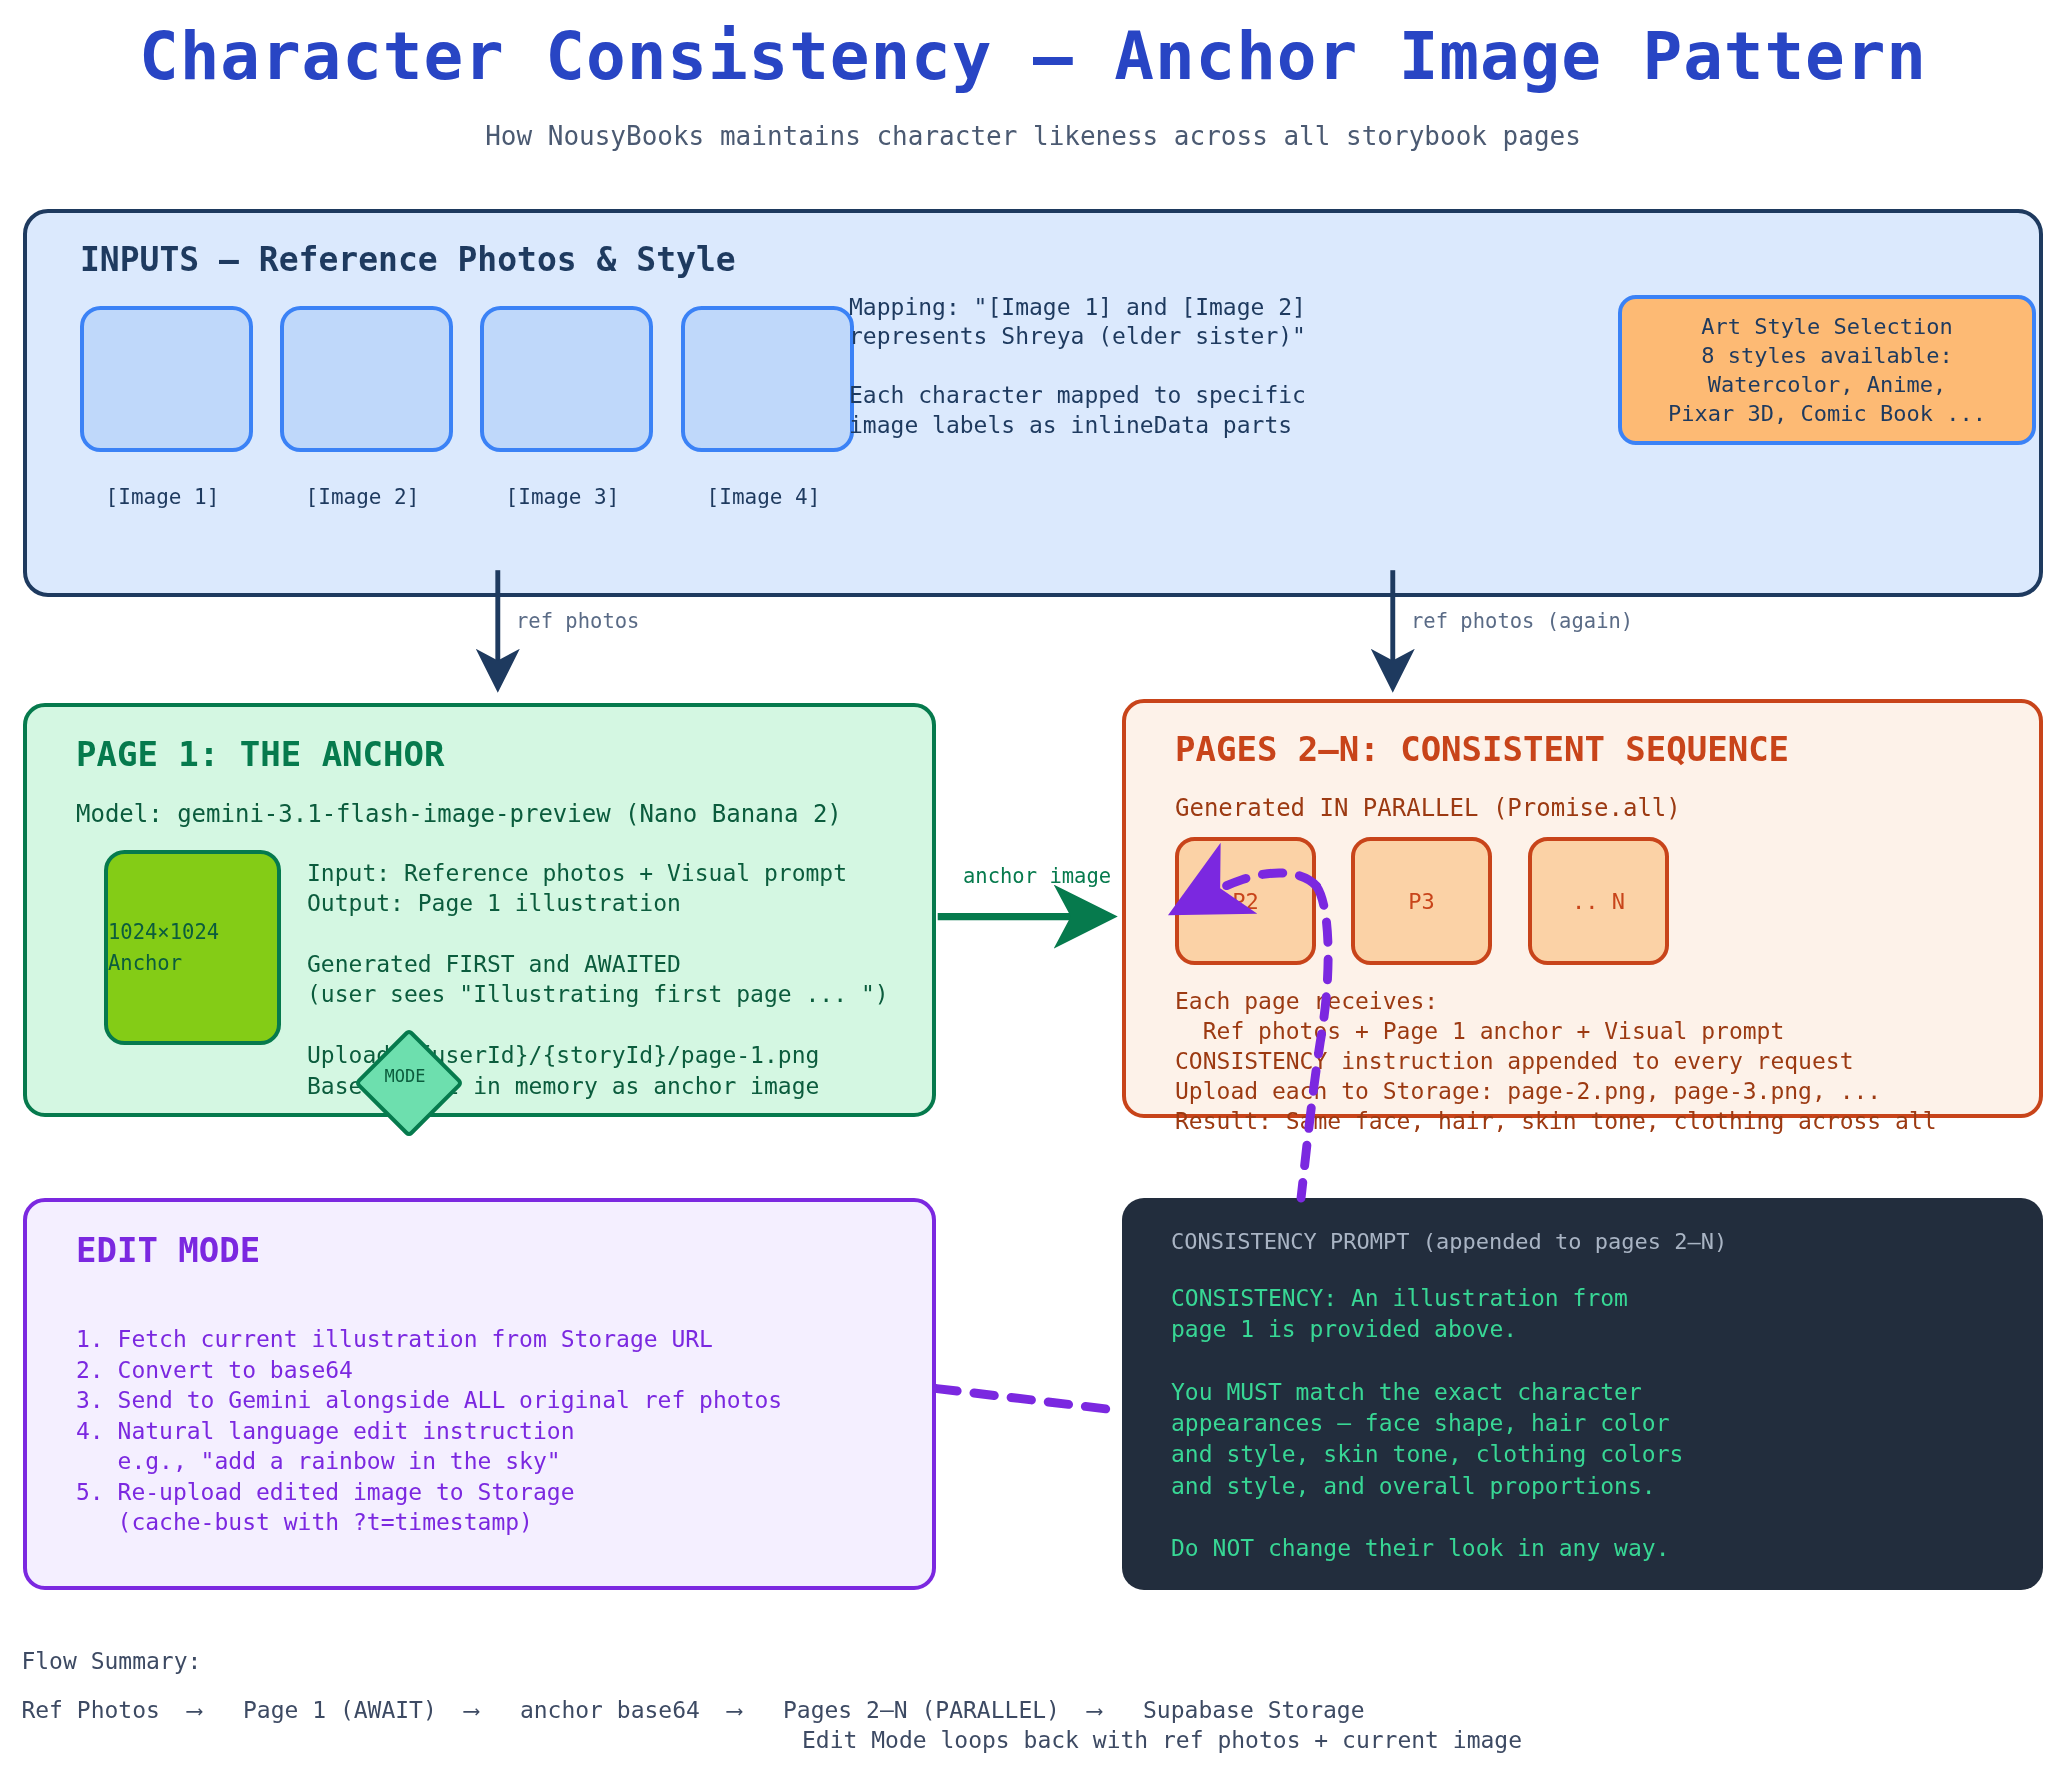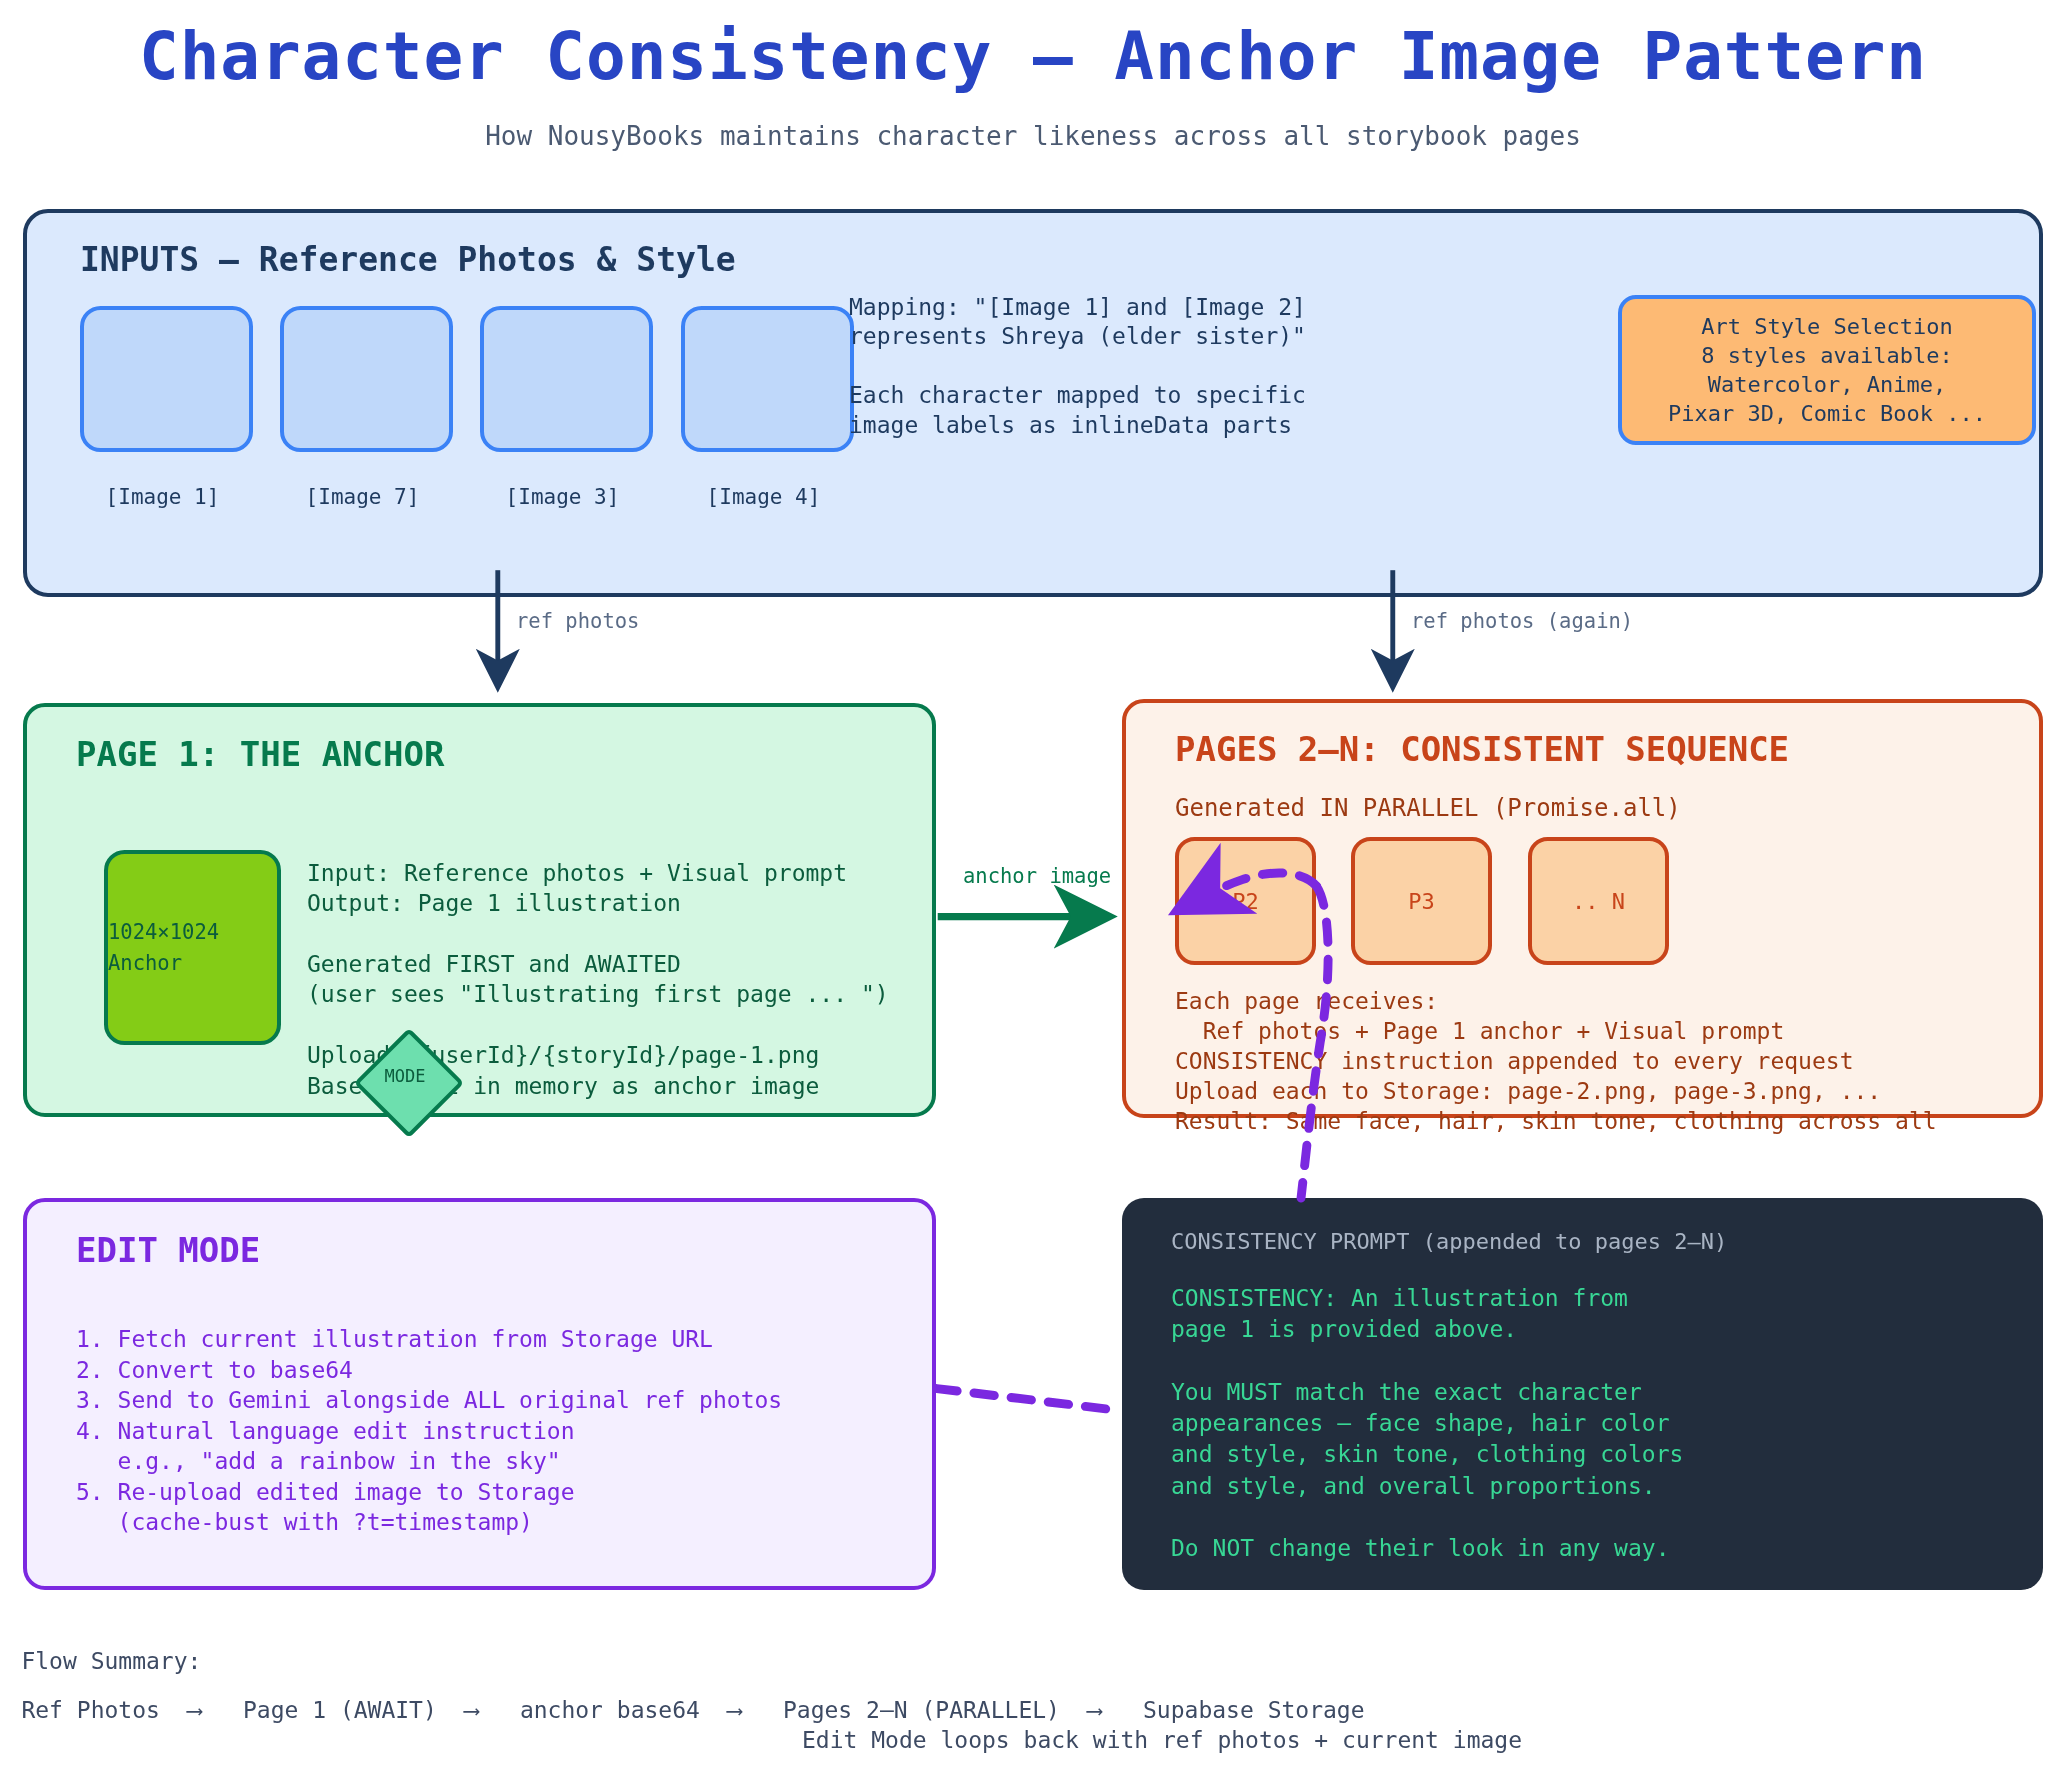--- a/index.html
+++ b/index.html
@@ -121,40 +121,41 @@
 
 <div class="abs card" id="inputs">
   <div class="abs nosel card-title" id="inputs-title">INPUTS — Reference Photos &amp; Style</div>
 
   <div class="photo-slot" style="left:53px;"></div>
   <div class="photo-slot" style="left:253px;"></div>
   <div class="photo-slot" style="left:453px;"></div>
   <div class="photo-slot" style="left:654px;"></div>
 
   <div class="photo-label nosel" style="left:53px;">[Image 1]</div>
-  <div class="photo-label nosel" style="left:253px;">[Image 7]</div>
+  <div class="photo-label nosel" style="left:253px;">[Image 2]</div>
   <div class="photo-label nosel" style="left:453px;">[Image 3]</div>
   <div class="photo-label nosel" style="left:654px;">[Image 4]</div>
 
   <div class="abs nosel" id="map-text">Mapping: "[Image 1] and [Image 2]
 represents Shreya (elder sister)"
 
 Each character mapped to specific
 image labels as inlineData parts</div>
 
   <div class="abs" id="style-box">
     <div class="nosel" id="style-text">Art Style Selection
 8 styles available:
 Watercolor, Anime,
 Pixar 3D, Comic Book ...</div>
   </div>
 </div>
 
 <div class="abs card" id="anchor">
   <div class="abs nosel card-title" id="anchor-title">PAGE 1: THE ANCHOR</div>
+  <div class="abs nosel" id="anchor-model">Model: gemini-3.1-flash-image-preview (Nano Banana 2)</div>
   <div class="abs" id="anchor-thumb">
     <span class="nosel">1024×1024</span>
     <span class="nosel">Anchor</span>
   </div>
   <div class="abs nosel" id="anchor-body">Input: Reference photos + Visual prompt
 Output: Page 1 illustration
 
 Generated FIRST and AWAITED
 (user sees "Illustrating first page ... ")
 

